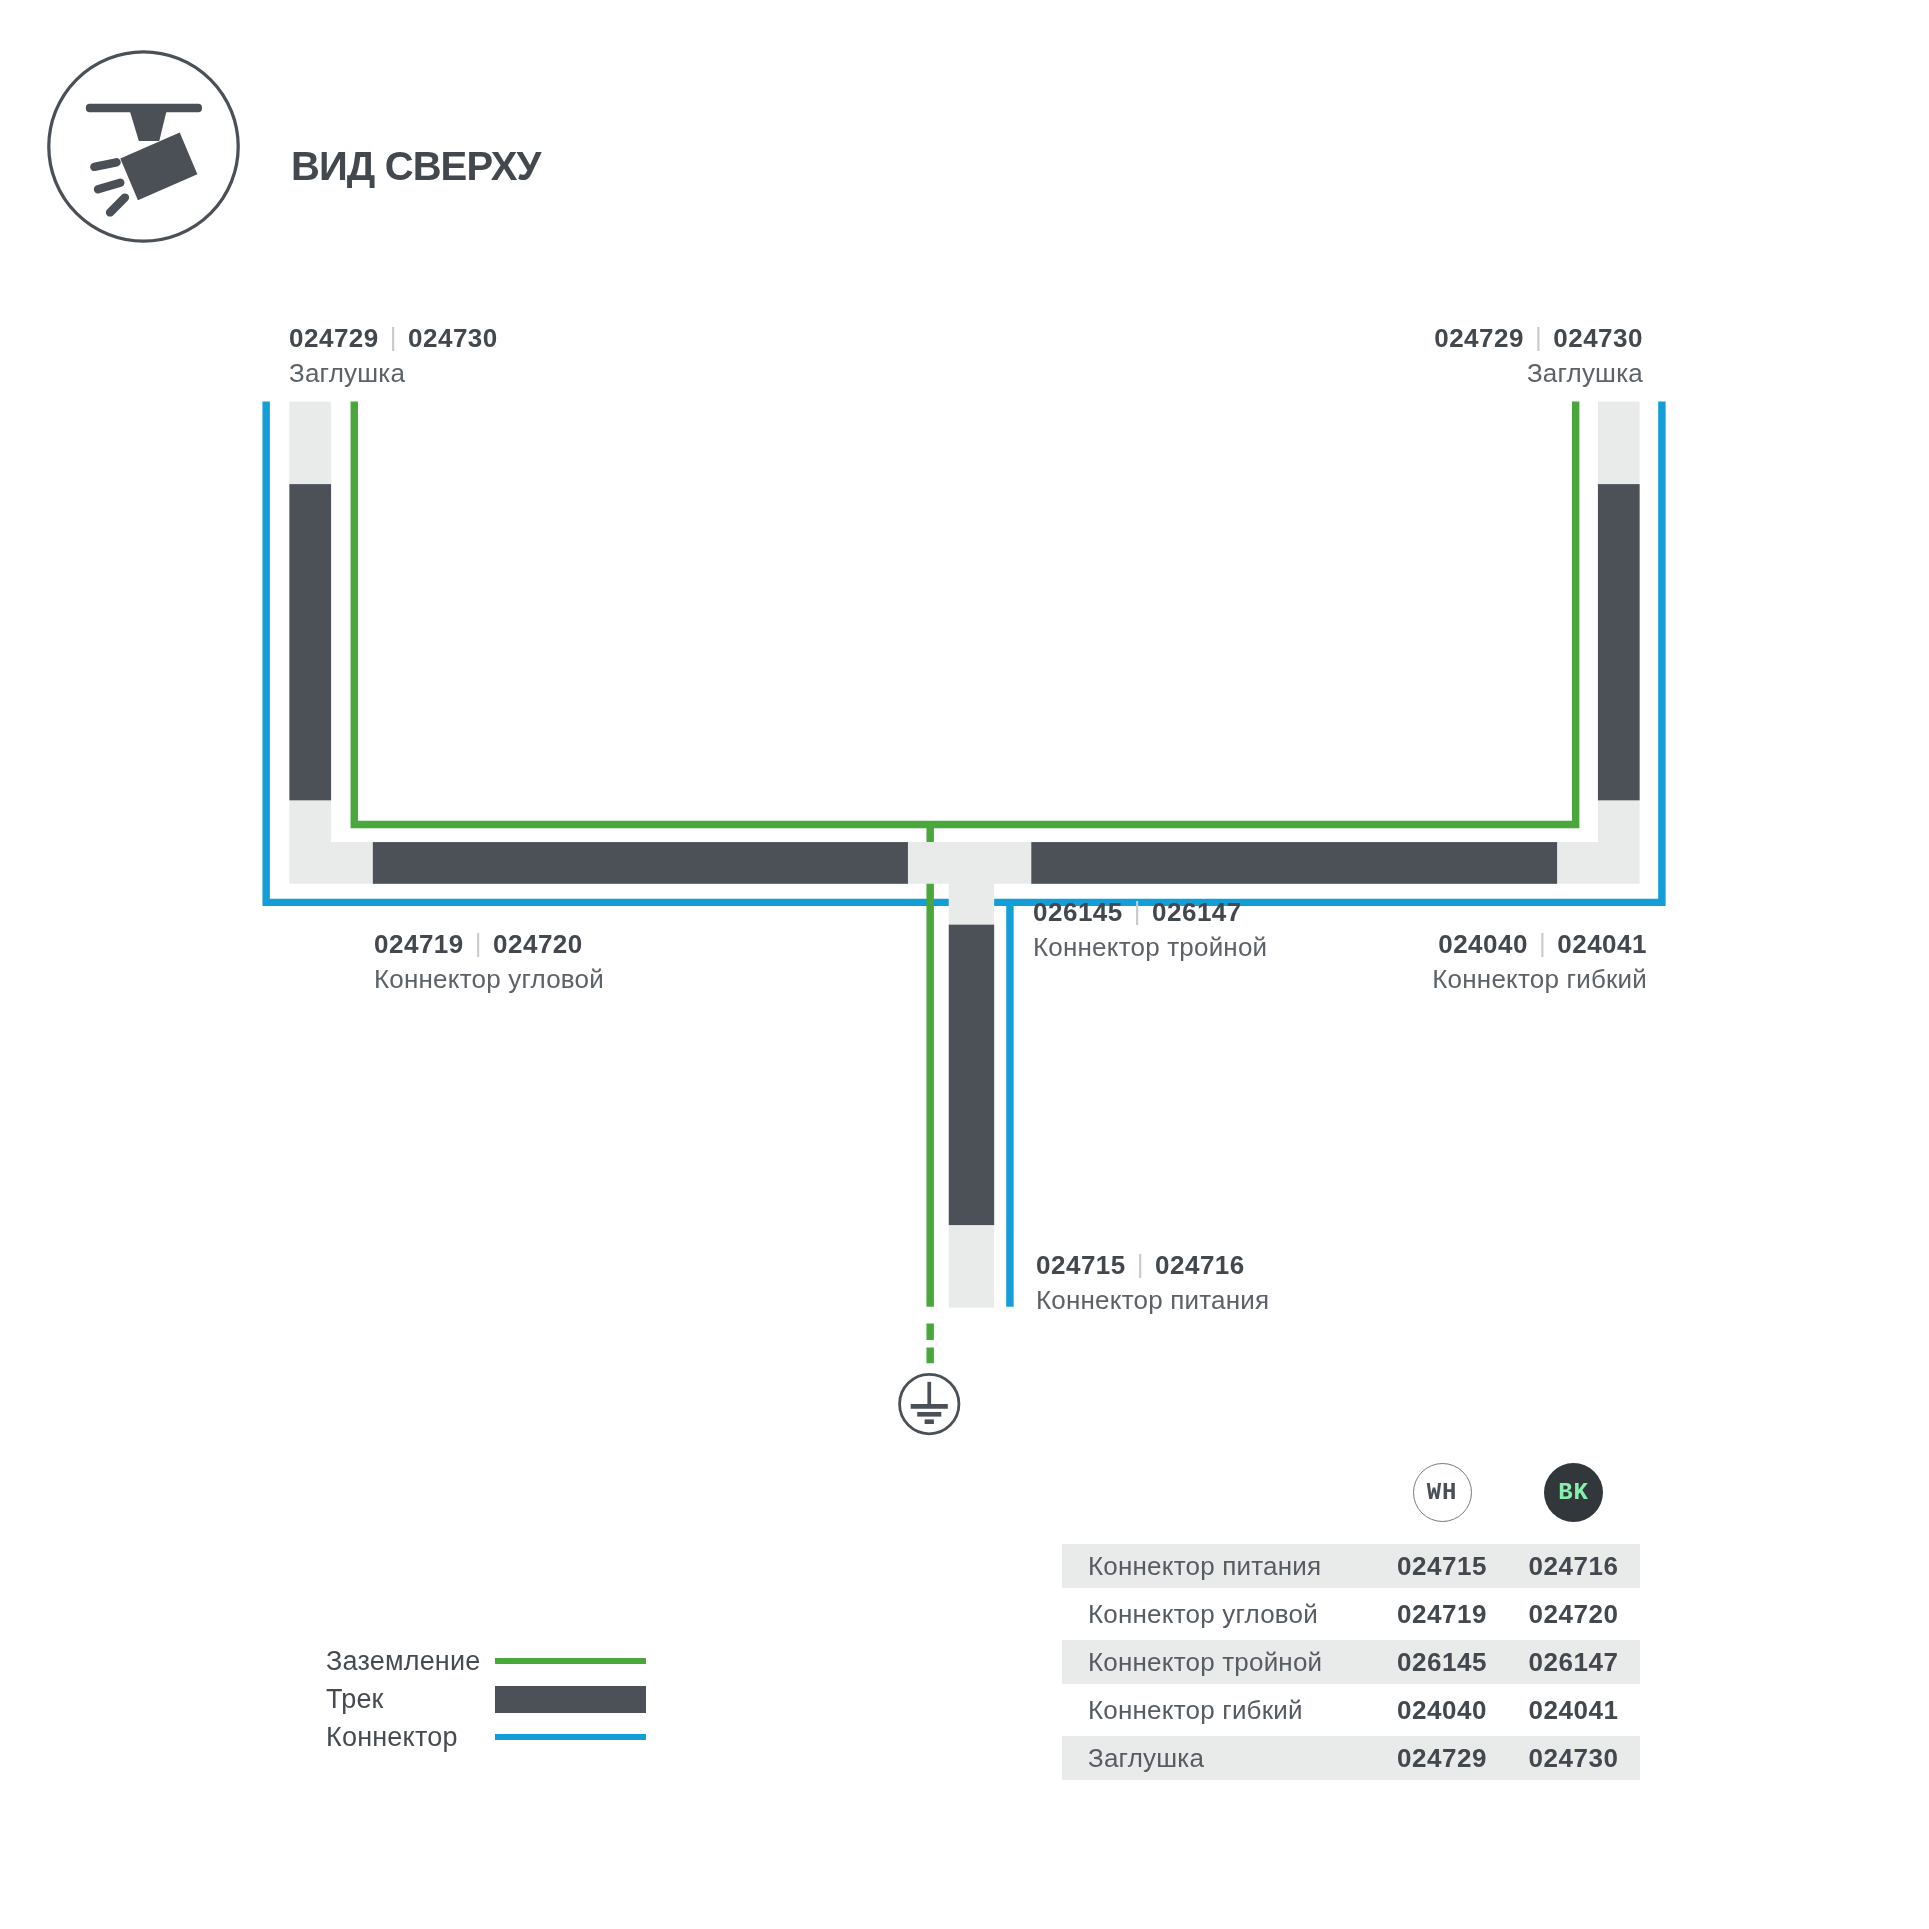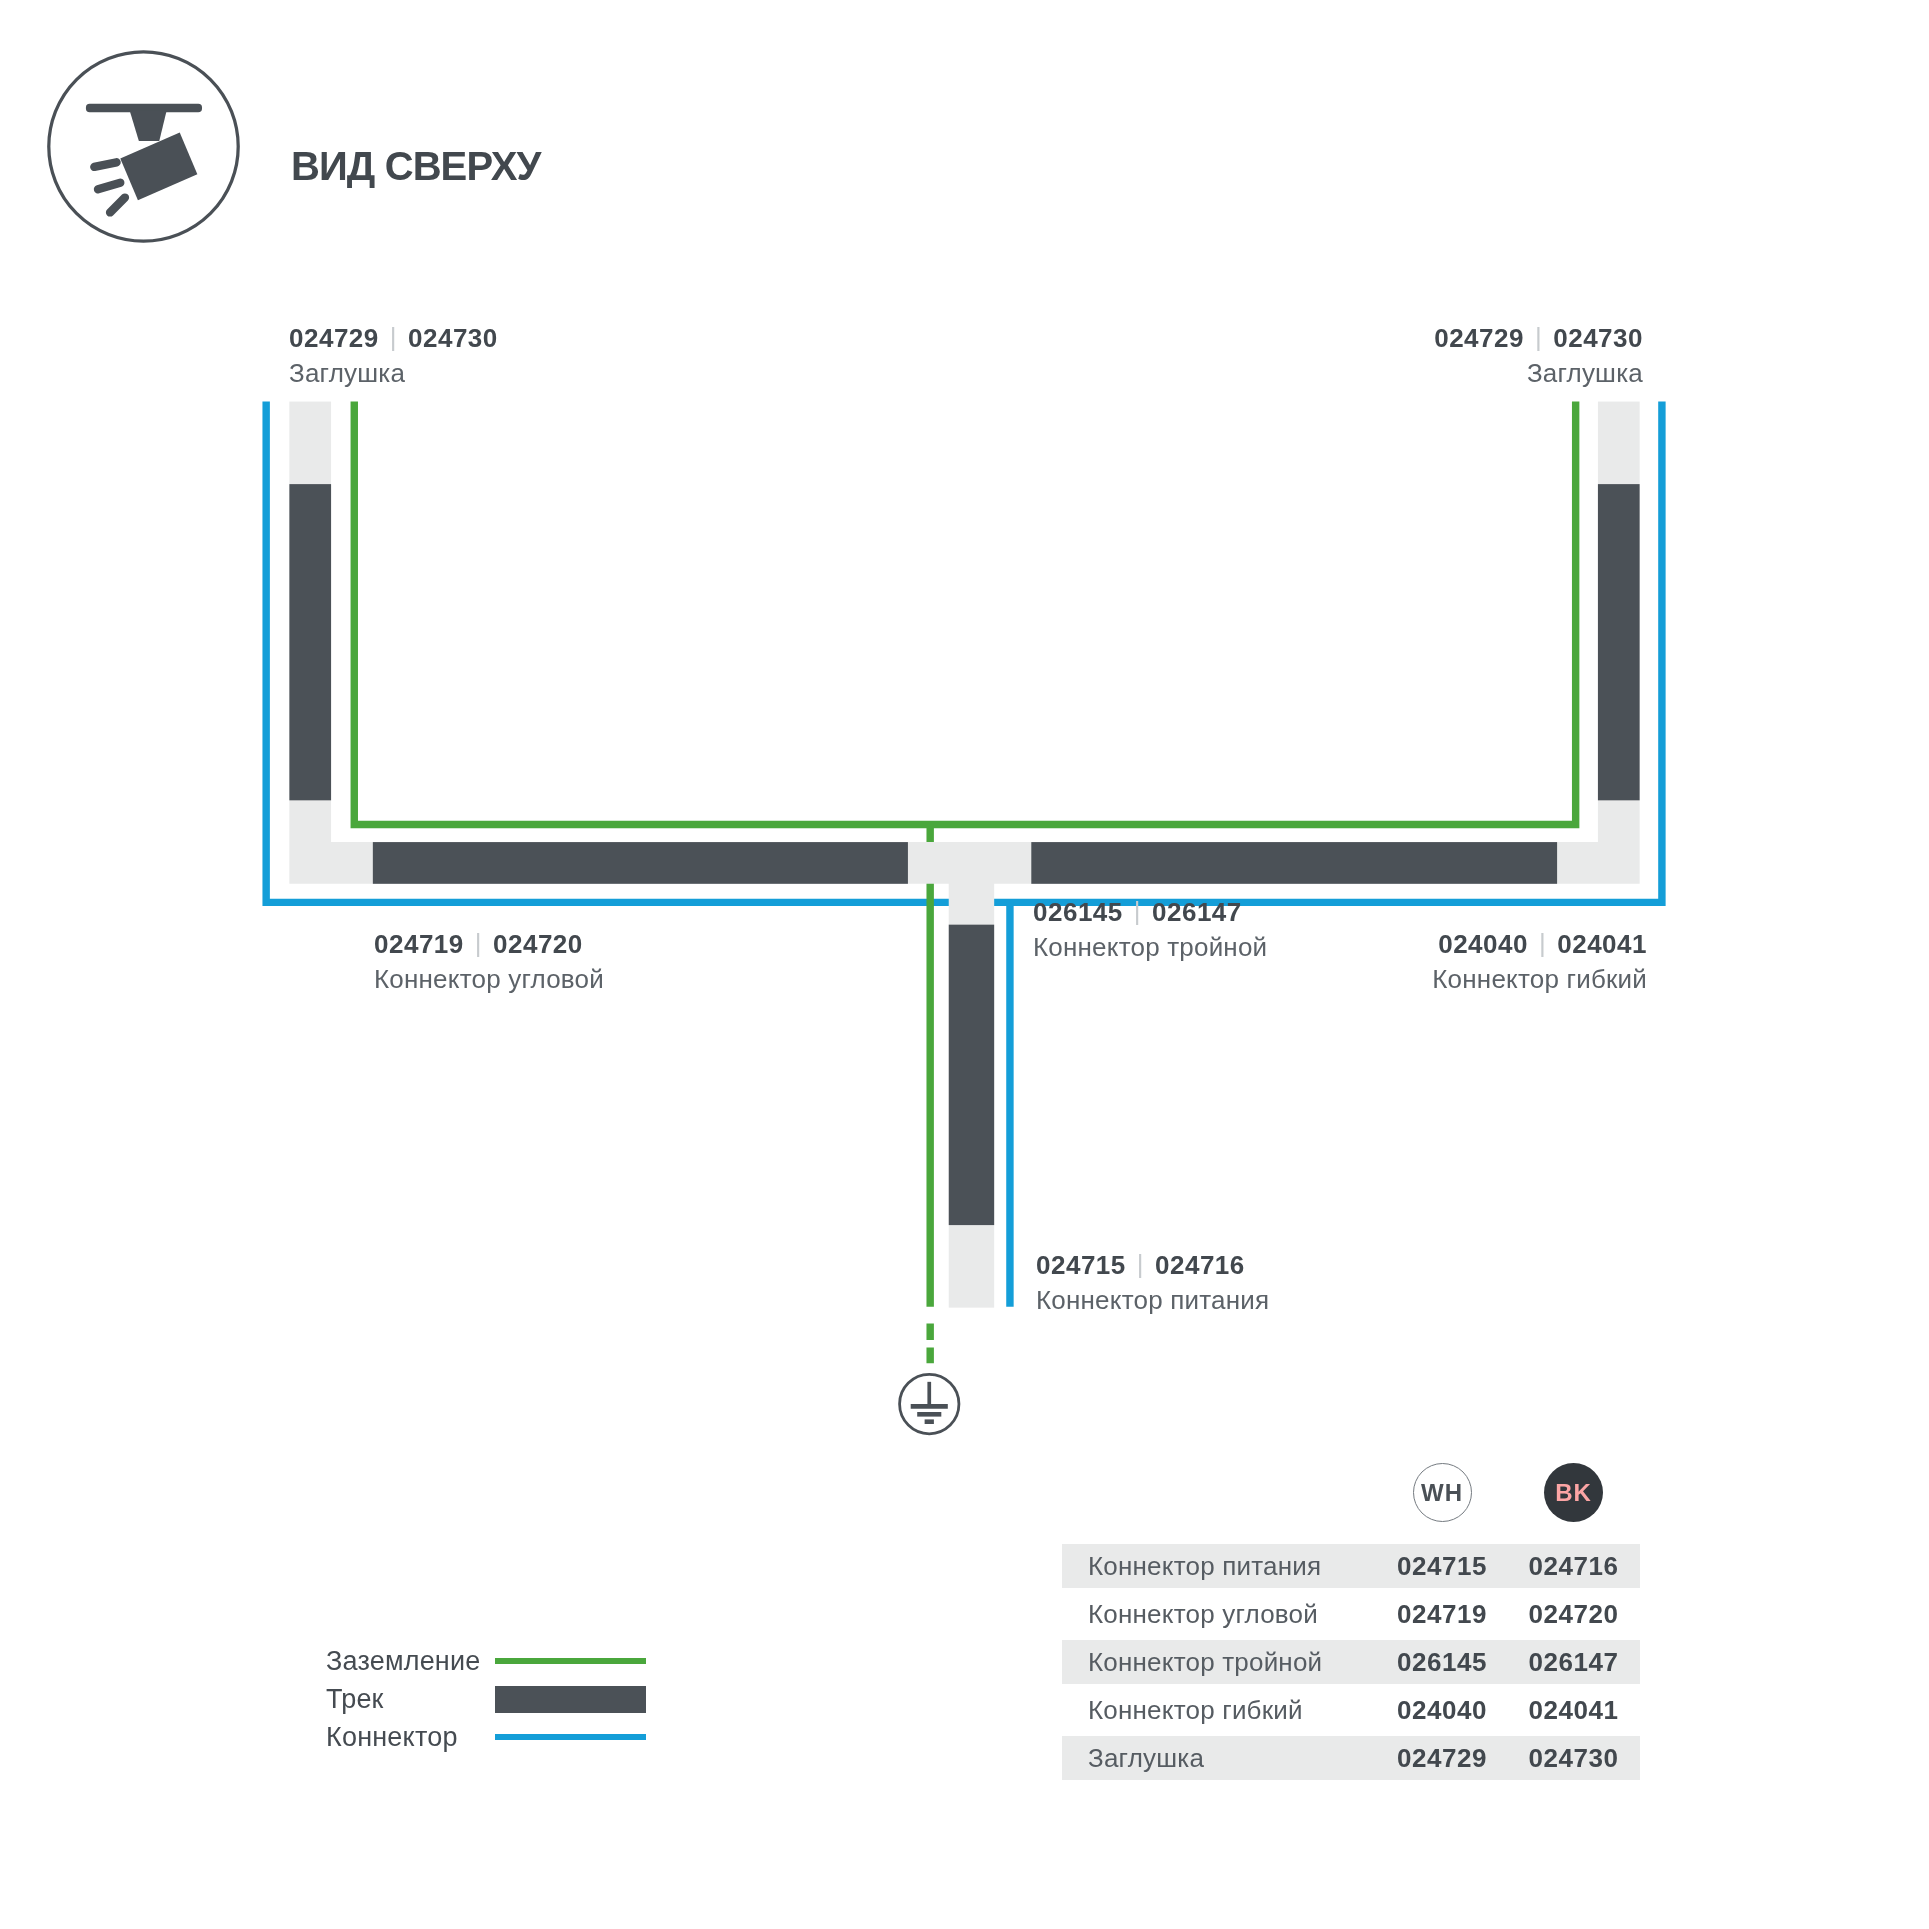--- a/index.html
+++ b/index.html
@@ -25,26 +25,26 @@
   .legend{position:absolute;left:281px;top:1642px;}
   .legend-row{display:flex;align-items:center;height:38px;margin-left:45px;}
   .legend-label{width:169px;font-size:27px;font-weight:500;color:#454B51;letter-spacing:0.2px;}
   .legend-swatch{width:151px;display:flex;align-items:center;}
   .sw-ground{width:151px;height:5.6px;background:#4AA73C;}
   .sw-track{width:151px;height:27px;background:#4B5157;}
   .sw-neutral{width:151px;height:5.6px;background:#149ED8;}
 
   
   .ptable{position:absolute;left:1062px;top:1463px;width:578px;}
-  .ptable .thead{display:grid;grid-template-columns:1fr 130px 133px;height:79px;}
+  .ptable .thead{display:grid;grid-template-columns:1fr 130px 133px;height:79px;font-family:Liberation Mono, monospace;}
   .chip-cell{display:flex;justify-content:center;align-items:flex-start;}
   .chip{width:59px;height:59px;border-radius:50%;display:flex;align-items:center;
     justify-content:center;font-size:24px;font-weight:600;letter-spacing:0.9px;box-sizing:border-box;}
   .chip.wh{background:#ffffff;border:1.9px solid #757B81;color:#4A5056;}
-  .chip.bk{background:#32373C;color:#fca5a5;}
+  .chip.bk{background:#32373C;color:#86efac;}
   .trow{display:grid;grid-template-columns:1fr 130px 133px;height:48px;align-items:center;
     box-sizing:border-box;border-top:2.8px solid #fff;border-bottom:2.8px solid #fff;}
   .trow.odd{background:#E9EAEA;}
   .tname{padding-left:26px;font-size:26px;color:#565C62;letter-spacing:0.2px;}
   .tnum{text-align:center;font-size:26px;font-weight:700;color:#42484E;letter-spacing:0.5px;}
 </style>
 </head>
 <body>
 
 <div class="stage">

